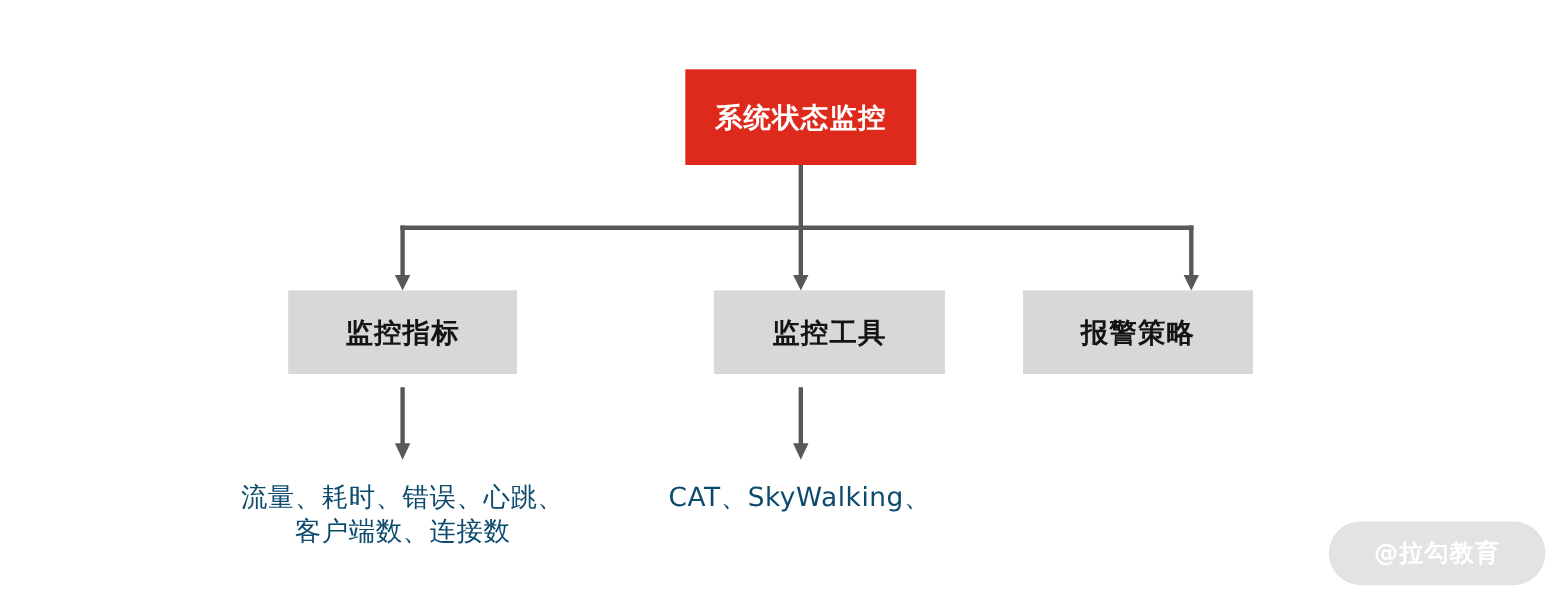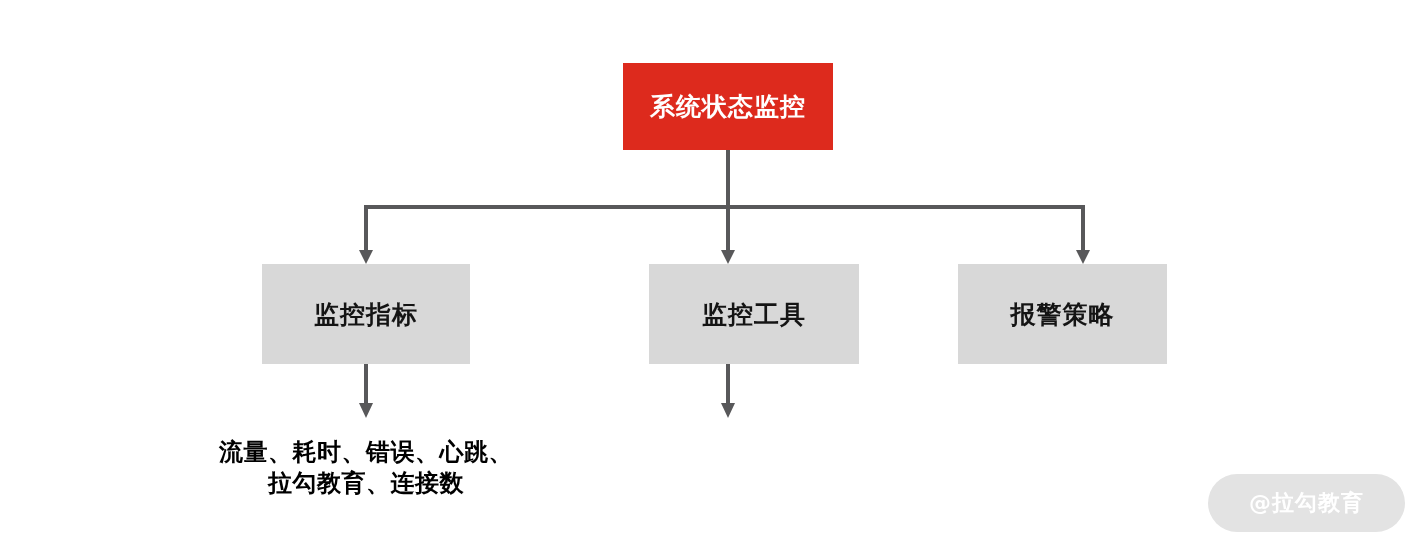--- a/index.html
+++ b/index.html
@@ -35,34 +35,34 @@
   .node-root {
     left: 623px; top: 63px;
     width: 210px; height: 87px;
     background: #dd2a1d;
     color: #ffffff;
   }
   .node-child {
     background: #d8d8d8;
     color: #141414;
     top: 264px;
-    height: 100px;
+    height: 76px;
   }
   .node-metrics { left: 262px; width: 208px; }
   .node-tools   { left: 649px; width: 210px; }
-  .node-alerts  { left: 958px; width: 209px; }
+  .node-alerts  { left: 930px; width: 209px; }
   .detail-text {
     position: absolute;
     width: 400px;
     top: 437px;
     text-align: center;
-    font-weight: 700;
+    font-weight: 400;
     font-size: 24px;
     line-height: 31px;
-    color: #000000;
+    color: #0c4a6e;
     letter-spacing: 0.5px;
   }
   .detail-metrics { left: 166px; }
   .detail-tools   { left: 527px; }
   .watermark {
     position: absolute;
     left: 1208px; top: 474px;
     width: 197px; height: 58px;
     background: #e3e3e3;
     border-radius: 29px;
@@ -114,23 +114,24 @@
   <div class="node node-child node-tools">
     <span>监控工具</span>
   </div>
 
   <div class="node node-child node-alerts">
     <span>报警策略</span>
   </div>
 
   <div class="detail-text detail-metrics">
     <div>流量、耗时、错误、心跳、</div>
-    <div>拉勾教育、连接数</div>
+    <div>客户端数、连接数</div>
   </div>
 
   <div class="detail-text detail-tools">
+    <div>CAT、SkyWalking、</div>
   </div>
 
   <div class="watermark">
     <span>@拉勾教育</span>
   </div>
 
 </div>
 
 </body></html>

